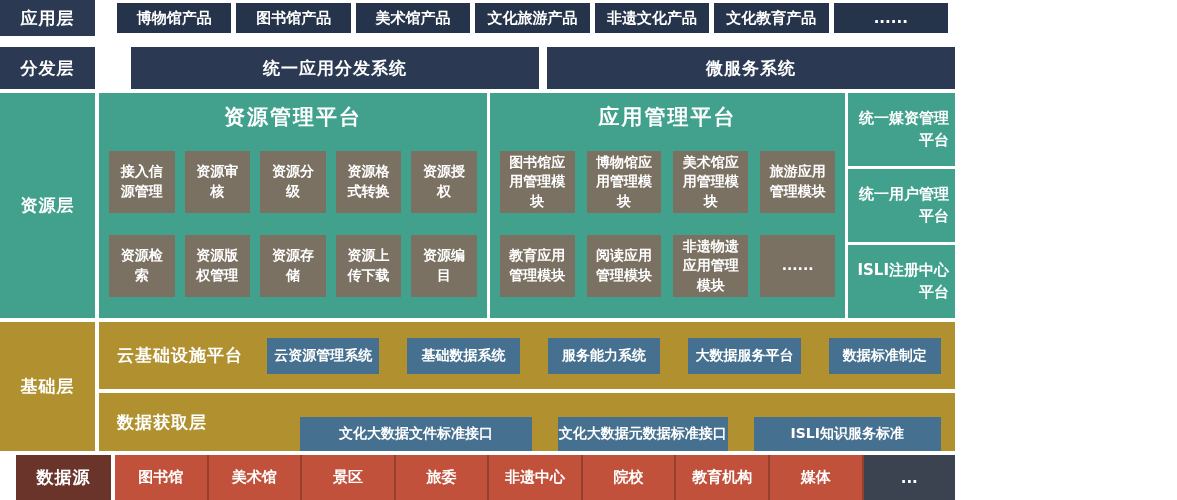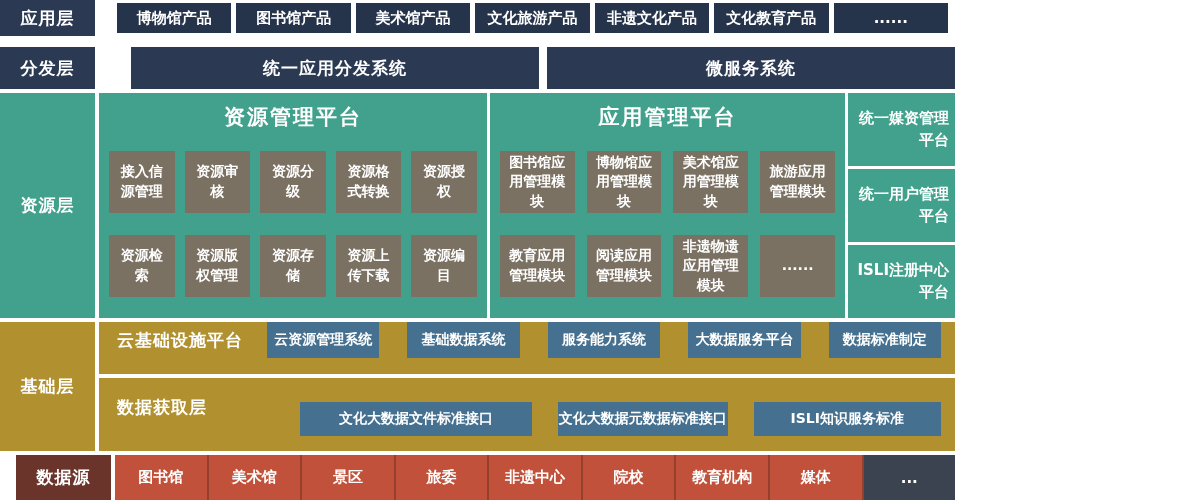--- a/index.html
+++ b/index.html
@@ -50,21 +50,21 @@
   .res-box { flex:1; background:#7b7163; color:#fff; font-weight:bold; font-size:14px;
              display:flex; align-items:center; justify-content:center; text-align:center;
              padding:4px 5px; line-height:1.4; }
   .res-side { flex:0 0 107px; display:flex; flex-direction:column; gap:3px; }
   .side-box { flex:1; background:#41a18c; color:#fff; font-weight:bold; font-size:15px;
               display:flex; align-items:center; justify-content:center; text-align:right;
               padding:4px 6px; line-height:1.45; }
 
   
   .base-content { flex-direction:column; gap:4px; background:#ffffff; }
-  .base-row { background:#b1902f; display:flex; align-items:center; padding:0 14px 16px 18px; }
+  .base-row { background:#b1902f; display:flex; align-items:center; padding:0 14px 0 18px; }
   .base-row1 { flex:68 0 0; }
   .base-row2 { flex:57 0 0; }
   .base-title { color:#fff; font-weight:bold; font-size:17px; letter-spacing:1px; flex:0 0 142px; }
   .base-title.acq { flex:0 0 125px; }
   .base-boxes { flex:1; display:flex; align-items:center; gap:28px; padding-left:8px; }
   .acq-boxes { gap:26px; padding-left:58px;margin-top:24px; }
   .base-box { flex:1; height:36px; background:#45708f; color:#fff; font-weight:bold; font-size:14px;
               display:flex; align-items:center; justify-content:center; text-align:center; }
   .acq-boxes .base-box { height:34px; }
   .fx-130 { flex:1.3 1 0; } .fx-095 { flex:0.95 1 0; } .fx-105 { flex:1.05 1 0; }

